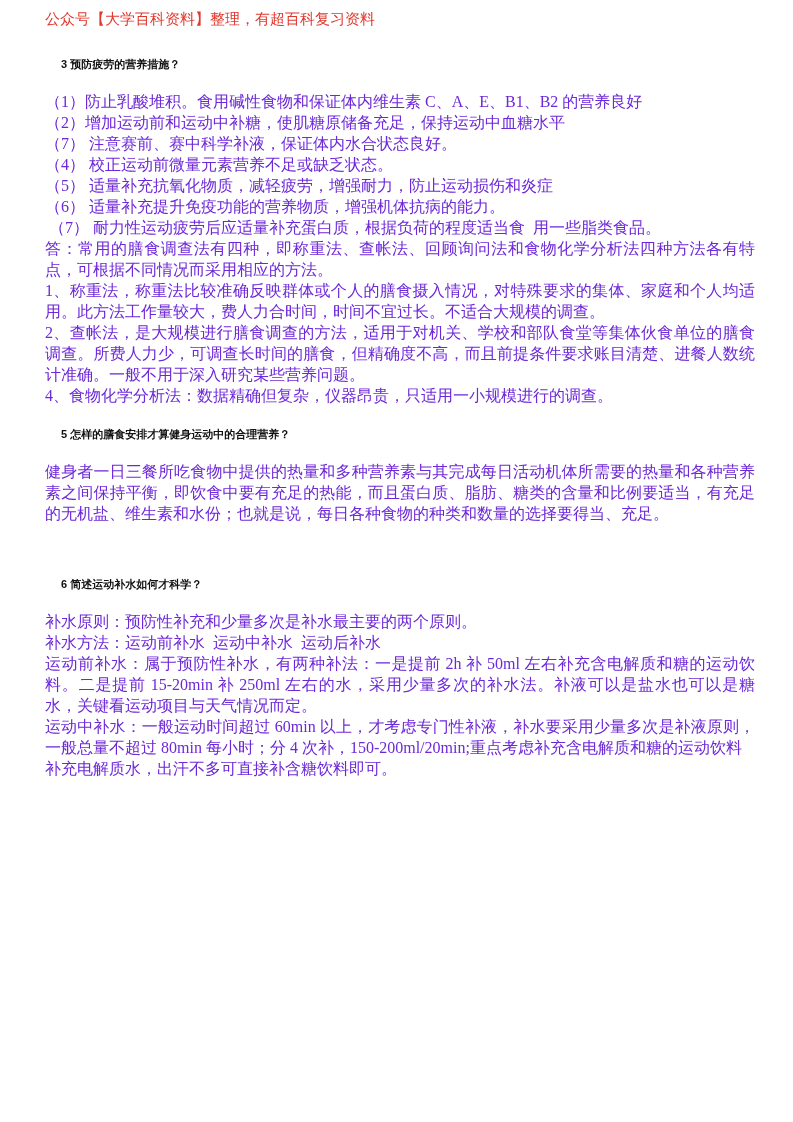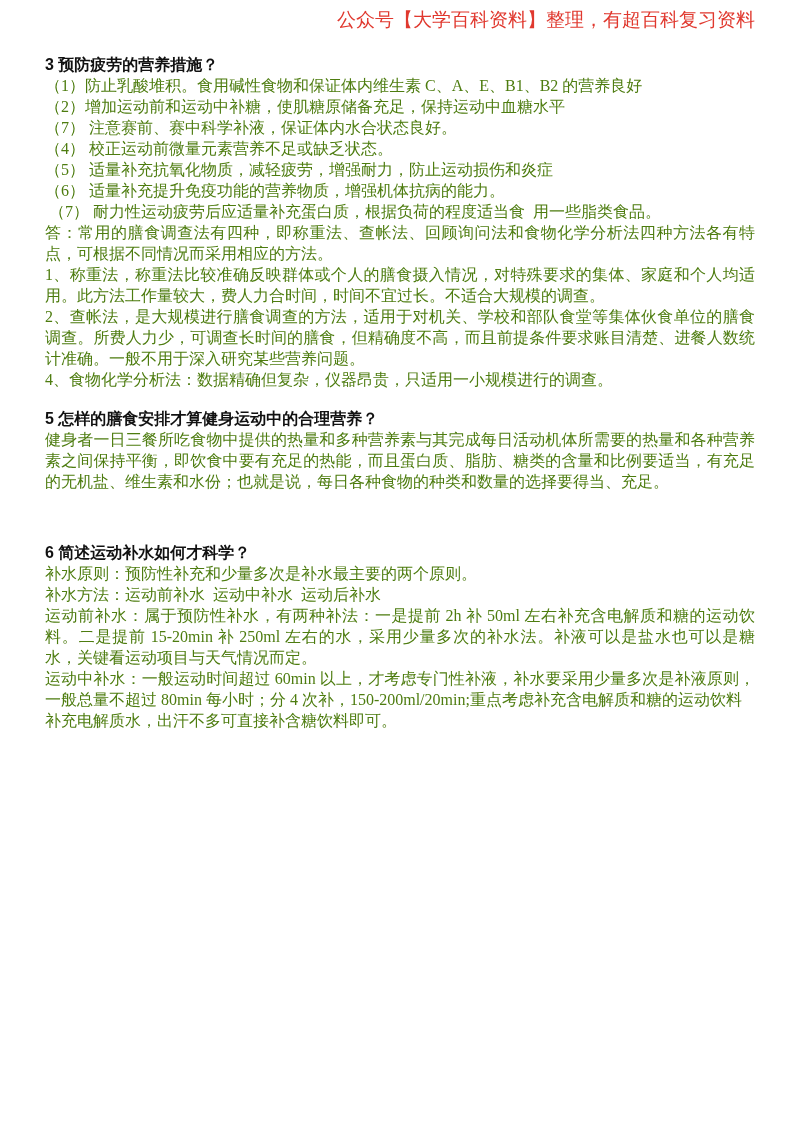--- a/index.html
+++ b/index.html
@@ -15,40 +15,40 @@
     background: #ffffff;
     box-sizing: border-box;
     padding: 10px 38px 0 45px;
     overflow: hidden;
     font-family: "Liberation Serif", "DejaVu Serif", serif;
     font-size: 16px;
     line-height: 21px;
     color: #2b2b2b;
   }
   .doc-header {
-    text-align: right;
-    font-size: 19px;
+    text-align: left;
+    font-size: 15px;
     line-height: 19px;
     color: #e0382e;
     font-family: "Liberation Serif", "DejaVu Serif", serif;
   }
   .sec-heading {
     font-family: "Liberation Sans", "DejaVu Sans", sans-serif;
     font-weight: 700;
-    font-size: 16px;
+    font-size: 11px;
     line-height: 21px;
     color: #111111;
-    margin: 0;
+    margin: 16px;
     white-space: pre-wrap;
   }
   .para {
     margin: 0;
     text-align: justify;
     white-space: pre-wrap;
-    color: #4d7c0f;
+    color: #6d28d9;
   }
   .gap-sec3 { margin-top: 25px; }
   .gap-sec4 { margin-top: 29px; }
   .gap-sec5 { margin-top: 18px; }
   .gap-sec6 { margin-top: 50px; }
 </style>
 </head>
 <body>
 
 <div class="page">

